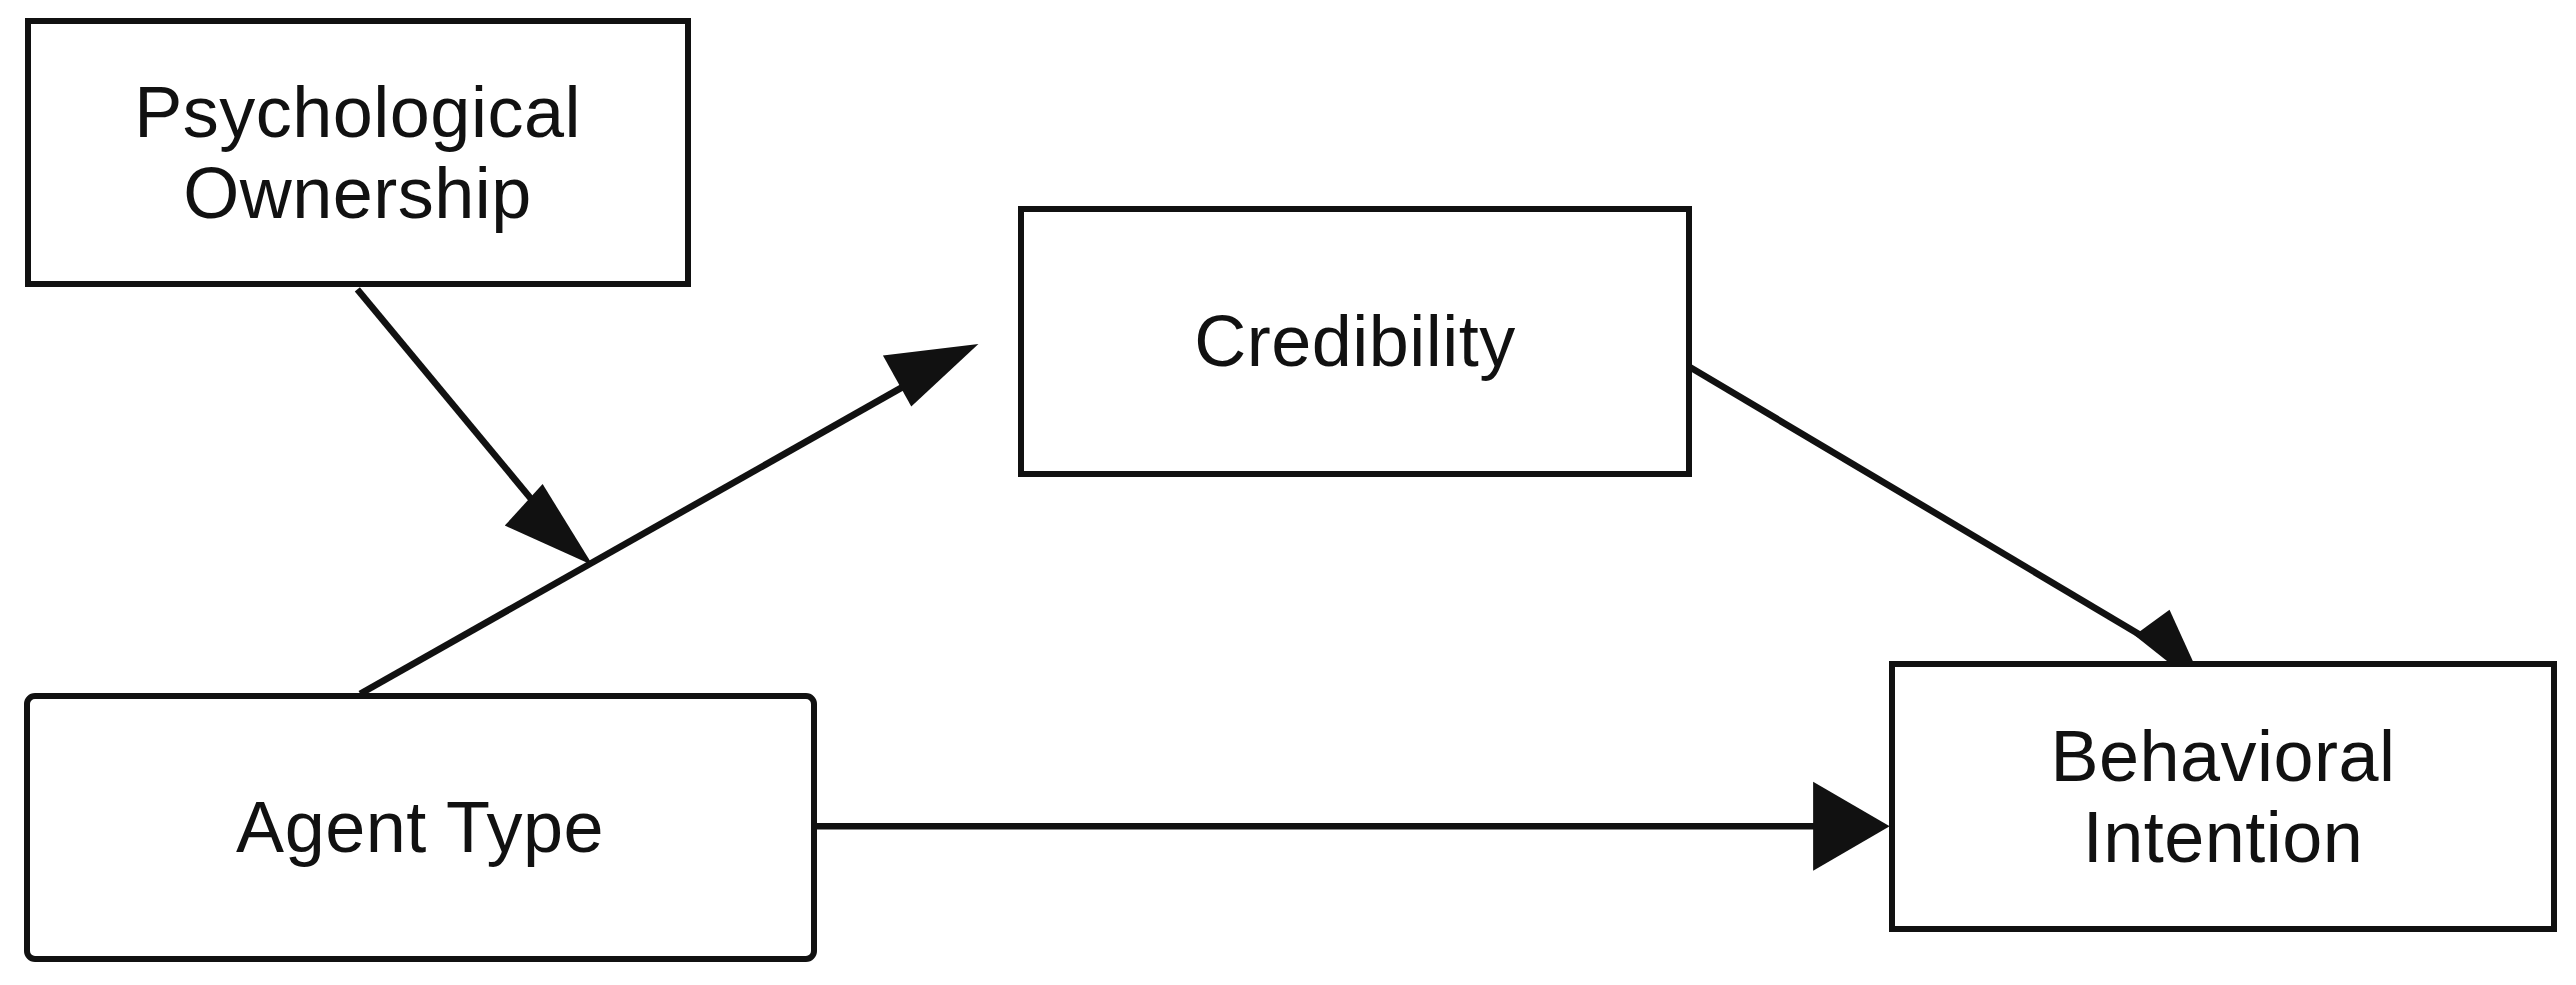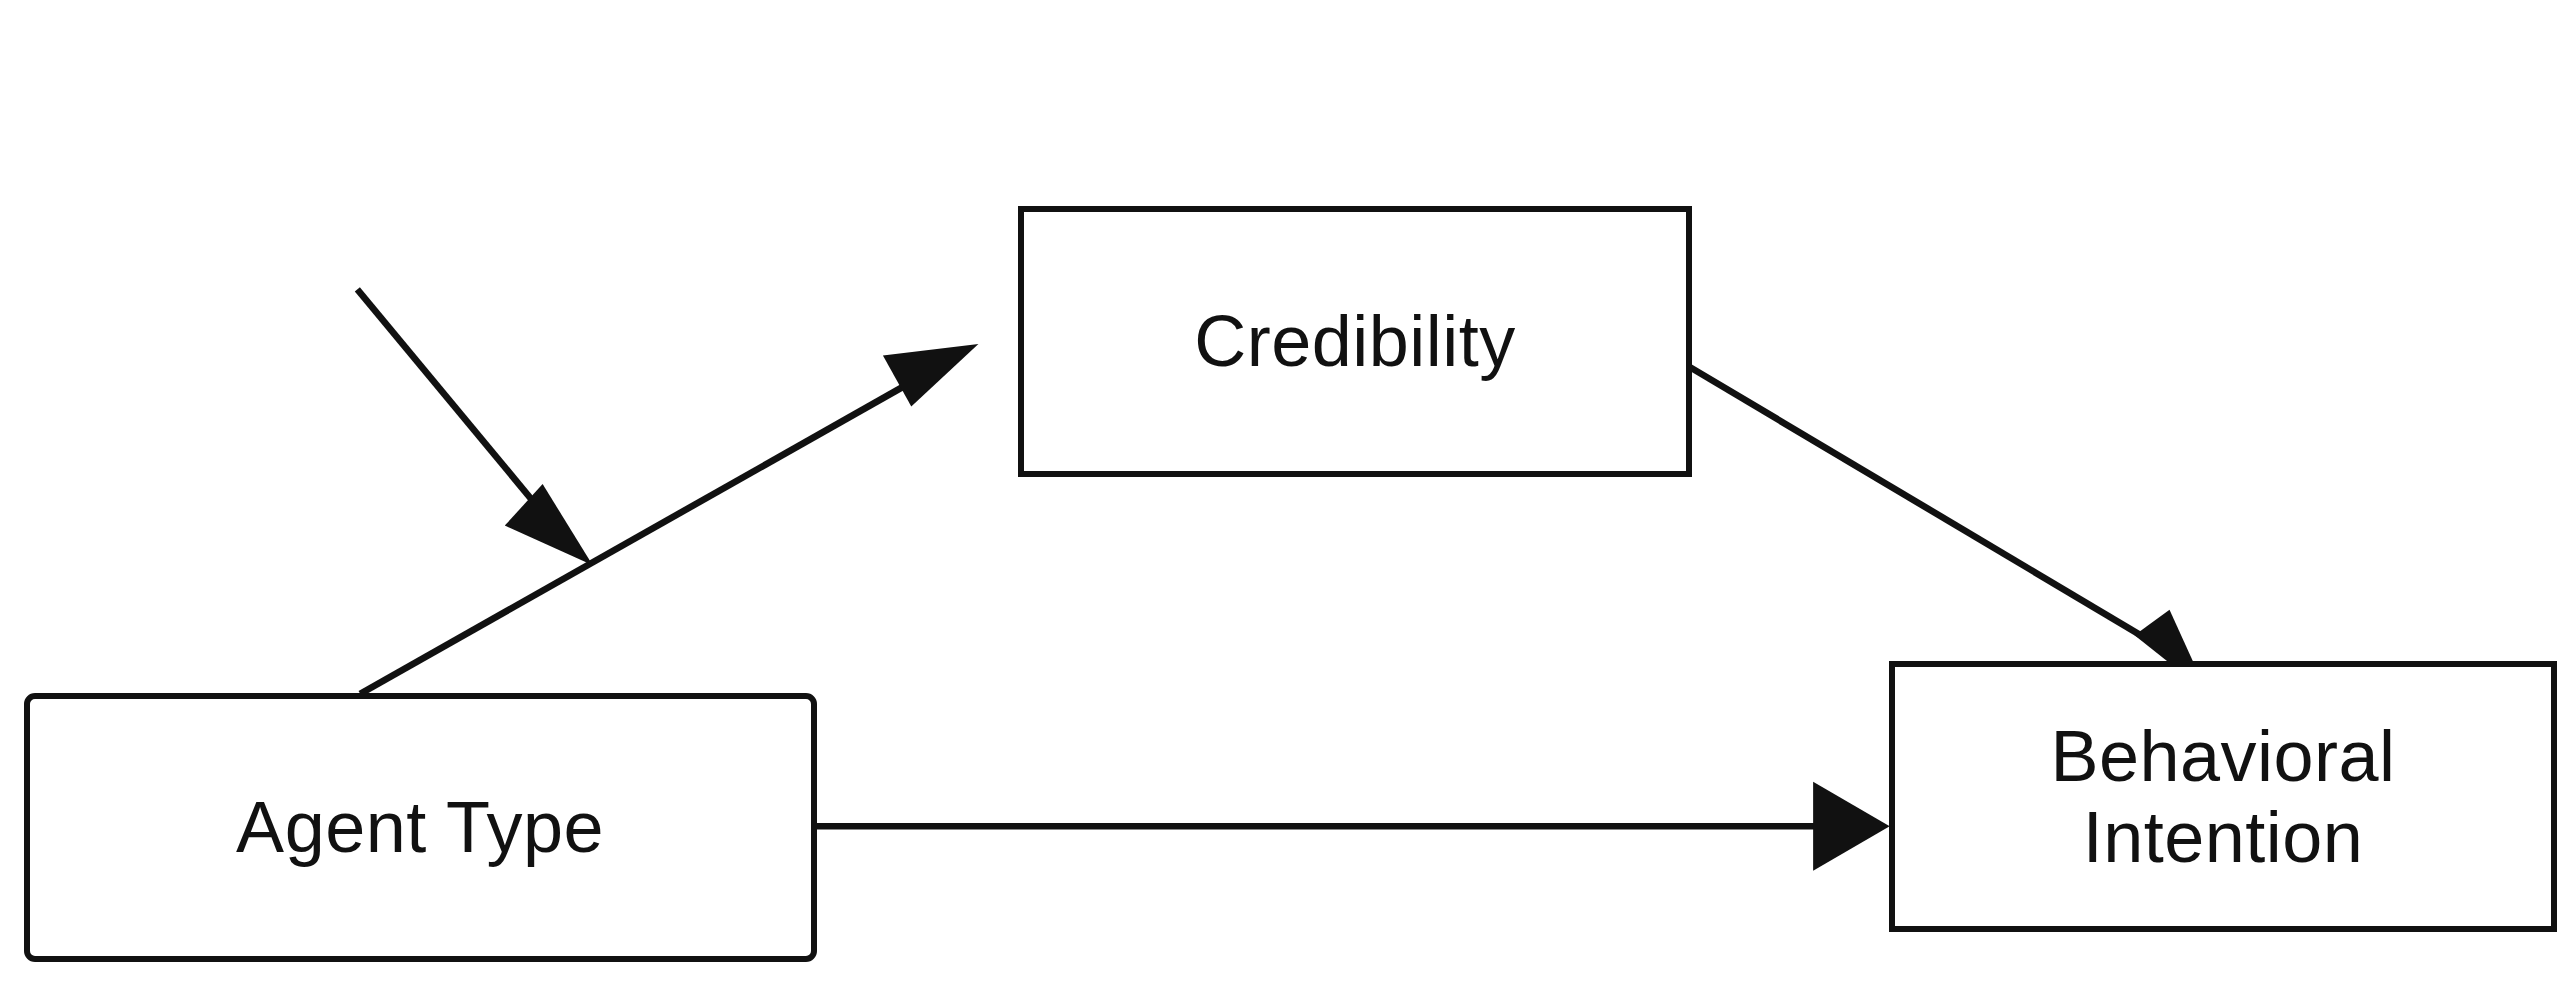--- a/index.html
+++ b/index.html
@@ -79,20 +79,24 @@
       <line class="edge-line" x1="731" y1="874" x2="1930" y2="874"></line>
       <polygon class="edge-head" points="1999,874 1918,827 1918,921"></polygon>
     </g>
 
     <g>
       <line class="edge-line" x1="378" y1="306" x2="572" y2="540"></line>
       <polygon class="edge-head" points="627,598 534,556 574,512"></polygon>
     </g>
   </svg>
 
+  <div class="node" id="node-po">
+    <span class="node-label">Psychological
+Ownership</span>
+  </div>
 
   <div class="node" id="node-cred">
     <span class="node-label">Credibility</span>
   </div>
 
   <div class="node" id="node-agent">
     <span class="node-label">Agent Type</span>
   </div>
 
   <div class="node" id="node-bi">

